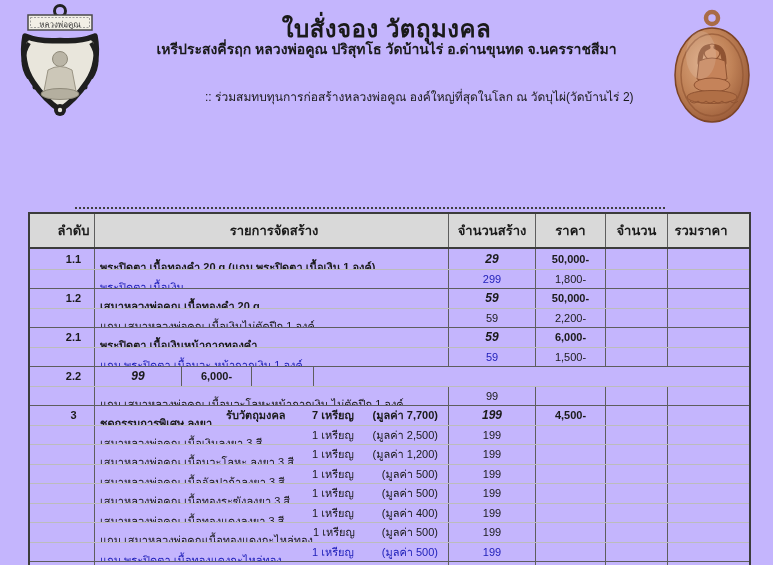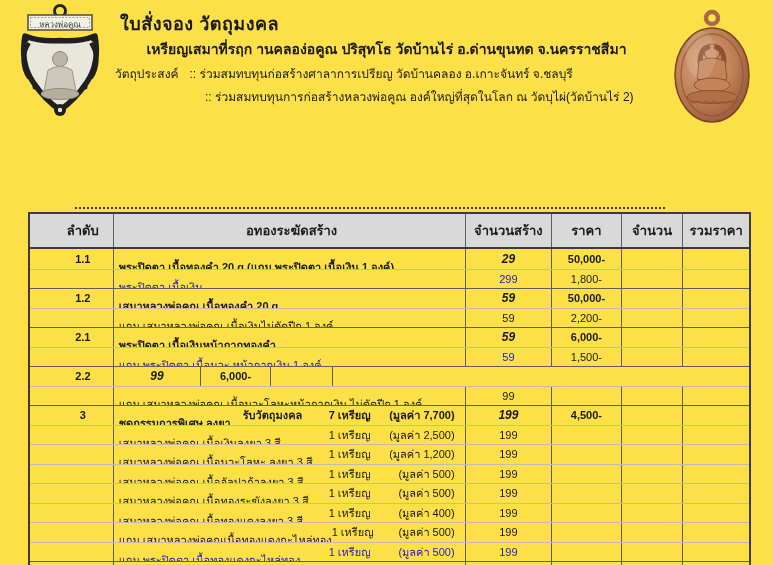--- a/index.html
+++ b/index.html
@@ -1,25 +1,25 @@
 <!DOCTYPE html>
 <html lang="th"><head>
 <meta charset="utf-8">
 <style>
   html,body{margin:0;padding:0;background:#fff;}
   .page{
-    position:relative;width:773px;height:565px;background:#fde047;overflow:hidden;
+    position:relative;width:773px;height:565px;background:#c4b5fd;overflow:hidden;
     font-family:"Liberation Sans","DejaVu Sans",sans-serif;color:#1a1a1a;
   }
   
   .badge{position:absolute;}
   .badge.left{left:12px;top:3px;}
   .badge.right{left:666px;top:5px;}
-  .doc-title{position:absolute;top:9px;left:120px;width:533px;
-    font-size:18px;font-weight:bold;letter-spacing:.5px;}
+  .doc-title{position:absolute;top:9px;left:120px;width:533px;text-align:center;
+    font-size:24px;font-weight:bold;letter-spacing:.5px;}
   .doc-subtitle{position:absolute;top:38px;left:108px;width:557px;text-align:center;
     font-size:14px;font-weight:bold;}
   .purpose1{position:absolute;top:64px;left:115px;font-size:12px;display:flex;gap:11px;white-space:nowrap;}
   .purpose2{position:absolute;top:87px;left:205px;font-size:12px;white-space:nowrap;}
   
   .fline{position:absolute;display:flex;align-items:flex-end;font-size:12.5px;font-weight:bold;white-space:nowrap;}
   .fline .leader{border-bottom:2px dotted #3f3f3f;height:13px;margin:0 3px;}
   .fline1{top:133px;left:30px;width:640px;}
   .fline1 .l1{width:224px;} .fline1 .l2{width:222px;} .fline1 .l3{width:40px;}
   .fline2{top:166px;left:30px;width:634px;}
@@ -29,21 +29,21 @@
   
   .order-table{position:absolute;left:28px;top:212px;width:723px;border:2px solid #3c3c3c;box-sizing:border-box;}
   .t-head{display:flex;height:33px;background:#d9d9d9;border-bottom:2px solid #3c3c3c;
     font-weight:bold;font-size:13px;align-items:center;}
   .t-row{display:flex;height:19.5px;font-size:11px;align-items:center;border-top:1px solid #bcbcbc;box-sizing:border-box;}
   .t-body .t-row:first-child{border-top:none;}
   .t-row.group{border-top:1.5px solid #5e5e5e;}
   .t-body .t-row.group:first-child{border-top:none;}
   .cut-row{height:12px;border-top:1.5px solid #5e5e5e;display:flex;}
   .c{box-sizing:border-box;border-right:1px solid #5e5e5e;height:100%;display:flex;align-items:center;}
-  .col-no{width:84px;justify-content:center;font-weight:bold;padding-left:23px;}
+  .col-no{width:65px;justify-content:center;font-weight:bold;padding-left:23px;}
   .col-desc{width:354px;padding-left:5px;overflow:hidden;}
   .col-qty{width:87px;justify-content:center;}
   .col-price{width:70px;justify-content:center;}
   .col-amt{width:62px;}
   .col-total{width:66px;border-right:none;}
   .t-head .c{justify-content:center;}
   .c-desc-text{flex:1;white-space:nowrap;overflow:visible;margin-top:16px;}
   .c-desc2{width:86px;white-space:nowrap;}
   .c-unit{width:58px;white-space:nowrap;}
   .c-val{width:78px;text-align:right;padding-right:10px;white-space:nowrap;box-sizing:border-box;}
@@ -96,35 +96,31 @@
       <path d="M58,58 Q58,44 50,42" stroke="#8f5332" stroke-width="5" fill="none" stroke-linecap="round"></path>
       <path d="M33,56 Q46,50 59,56 L61,74 Q46,80 31,74 Z" fill="#c5835a" stroke="#8f5332" stroke-width="1"></path>
       <ellipse cx="46" cy="80" rx="18" ry="7" fill="#c5835a" stroke="#8f5332" stroke-width="1"></ellipse>
       <ellipse cx="46" cy="92" rx="25" ry="6.5" fill="#b06f46" stroke="#8f5332" stroke-width="1"></ellipse>
       <path d="M24,96 q4,4 8,0 q4,4 8,0 q4,4 8,0 q4,4 8,0 q4,4 8,0 q4,4 8,0" fill="none" stroke="#8f5332" stroke-width="1"></path>
       <ellipse cx="35" cy="50" rx="15" ry="24" fill="#ffffff" opacity="0.13"></ellipse>
     </svg>
   </div>
 
   <div class="doc-title">ใบสั่งจอง วัตถุมงคล</div>
-  <div class="doc-subtitle">เหรียญเสมาที่รฤก านคลอง่อคูณ ปริสุทโธ วัดบ้านไร่ อ.ด่านขุนทด จ.นครราชสีมา</div>
-  <div class="purpose1">
-    <span>วัตถุประสงค์</span>
-    <span>:: ร่วมสมทบทุนก่อสร้างศาลาการเปรียญ วัดบ้านคลอง อ.เกาะจันทร์ จ.ชลบุรี</span>
-  </div>
+  <div class="doc-subtitle">เหรีประสงคี่รฤก หลวงพ่อคูณ ปริสุทโธ วัดบ้านไร่ อ.ด่านขุนทด จ.นครราชสีมา</div>
   <div class="purpose2">:: ร่วมสมทบทุนการก่อสร้างหลวงพ่อคูณ องค์ใหญ่ที่สุดในโลก ณ วัดบุไผ่(วัดบ้านไร่ 2)</div>
 
   <div class="fline fline3">
     <span class="leader"></span>
   </div>
 
   <div class="order-table">
     <div class="t-head">
       <div class="c col-no">ลำดับ</div>
-      <div class="c col-desc">อทองระฆัดสร้าง</div>
+      <div class="c col-desc">รายการจัดสร้าง</div>
       <div class="c col-qty">จำนวนสร้าง</div>
       <div class="c col-price">ราคา</div>
       <div class="c col-amt">จำนวน</div>
       <div class="c col-total">รวมราคา</div>
     </div>
     <div class="t-body">
         <div class="t-row main group">
       <div class="c col-no c-no">1.1</div>
       <div class="c col-desc">
         <span class="c-desc-text">พระปิดตา เนื้อทองคำ 20 g   (แถม พระปิดตา เนื้อเงิน 1 องค์)</span>

